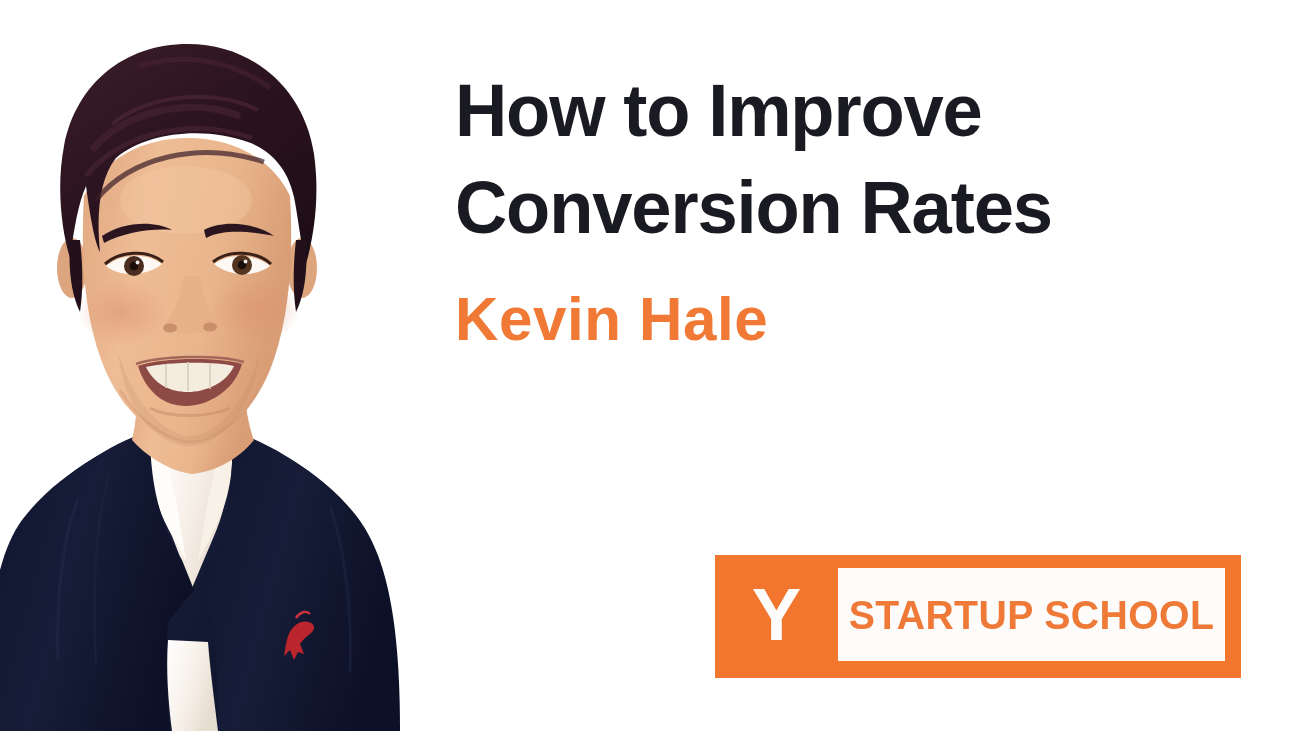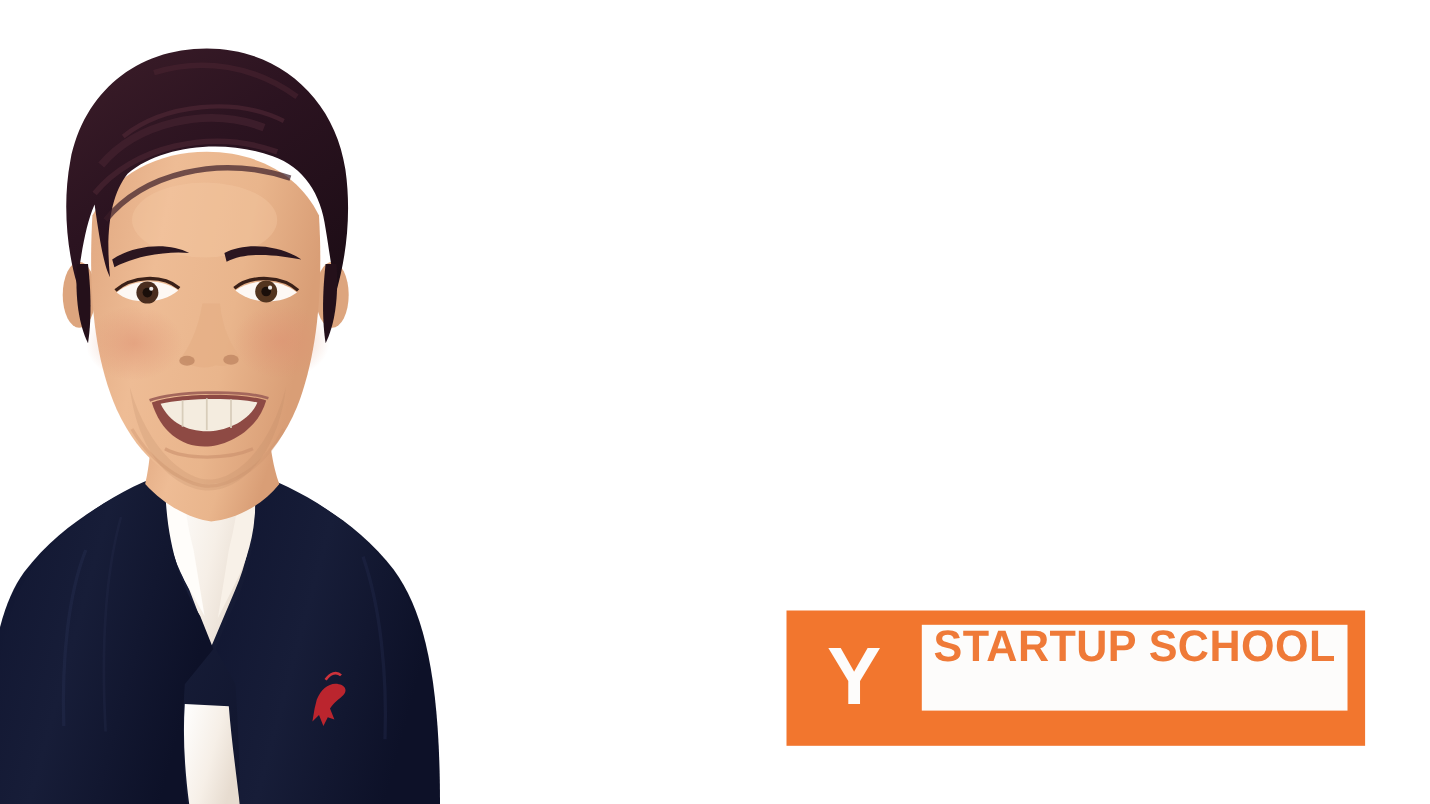--- a/index.html
+++ b/index.html
@@ -88,23 +88,24 @@
     line-height: 74px;
     letter-spacing: 0px;
     padding-bottom: 4px;
     box-sizing: border-box;
   }
   #logo-panel {
     position: absolute;
     left: 123px;
     top: 13px;
     width: 387px;
-    height: 78px;
+    height: 93px;
     background: #fdfcfb;
     display: flex;
+    align-items: center;
     justify-content: center;
     box-sizing: border-box;
   }
   #logo-wordmark {
     color: #ef7a38;
     font-family: "Liberation Sans", sans-serif;
     font-weight: bold;
     font-size: 40px;
     line-height: 40px;
     letter-spacing: 0.4px;
@@ -312,20 +313,25 @@
         <path d="M 140 66 C 184 52, 232 60, 270 88" stroke="#4a2532" stroke-width="5" fill="none" opacity="0.55"></path>
 
         <path d="M 70 240 C 68 272, 72 296, 80 312 C 84 286, 82 258, 80 240 Z" fill="#24101a"></path>
         <path d="M 306 240 C 308 272, 304 296, 296 312 C 292 286, 294 258, 296 240 Z" fill="#24101a"></path>
       </g>
 
       <rect x="330" y="0" width="100" height="731" fill="url(#edgeFadeG)"></rect>
     </svg>
   </div>
 
+  <div id="text-block">
+    <div class="title-line">How to Improve</div>
+    <div class="title-line">Conversion Rates</div>
+    <div id="speaker-name">Kevin Hale</div>
+  </div>
 
   <div id="logo">
     <div id="logo-y">Y</div>
     <div id="logo-panel">
       <span id="logo-wordmark">STARTUP SCHOOL</span>
     </div>
   </div>
 
 </div>
 

